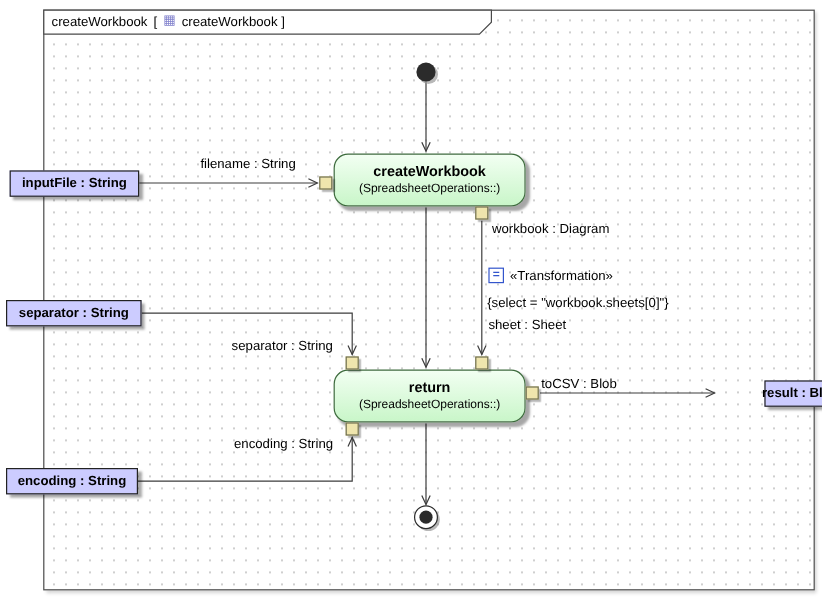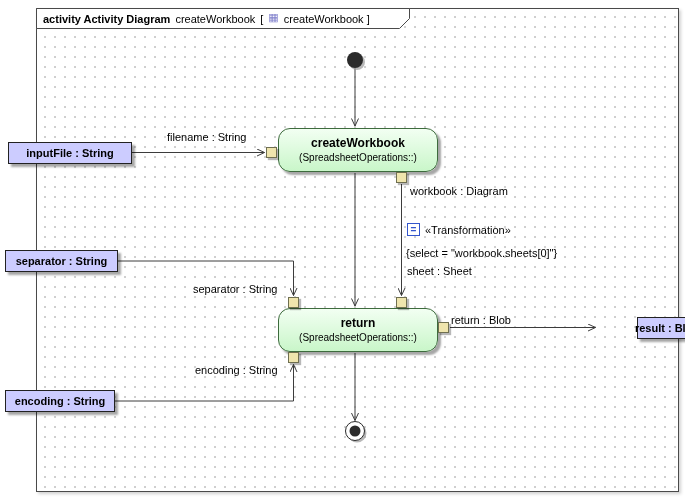--- a/index.html
+++ b/index.html
@@ -96,21 +96,20 @@
 
   <circle cx="357" cy="62" r="8" fill="#9a9a9a" opacity="0.7"></circle>
   <circle cx="355" cy="60" r="8" fill="#2b2b2b"></circle>
 
   <circle cx="357" cy="433" r="9.5" fill="#9a9a9a" opacity="0.7"></circle>
   <circle cx="355" cy="431" r="9.5" fill="#ffffff" stroke="#2b2b2b"></circle>
   <circle cx="355" cy="431" r="5.5" fill="#2b2b2b"></circle>
 </svg>
 
 <div class="tabtext">
-  <span class="b">activity Activity Diagram</span>
   <span>createWorkbook</span>
   <span>[</span>
   <span class="diagicon">▦</span>
   <span>createWorkbook ]</span>
 </div>
 
 <div class="action" style="left:278px;top:128px;">
   <div class="name">createWorkbook</div>
   <div class="op">(SpreadsheetOperations::)</div>
 </div>
@@ -120,37 +119,37 @@
   <div class="op">(SpreadsheetOperations::)</div>
 </div>
 
 <div class="pin" style="left:266px;top:147px;"></div>
 <div class="pin" style="left:396px;top:172px;"></div>
 <div class="pin" style="left:396px;top:297px;"></div>
 <div class="pin" style="left:288px;top:297px;"></div>
 <div class="pin" style="left:288px;top:352px;"></div>
 <div class="pin" style="left:438px;top:322px;"></div>
 
-<div class="param" style="left:8px;top:142px;width:124px;">
+<div class="param" style="left:8px;top:142px;width:108px;">
   <span>inputFile : String</span>
 </div>
 <div class="param" style="left:5px;top:250px;width:113px;">
   <span>separator : String</span>
 </div>
 <div class="param" style="left:5px;top:390px;width:110px;">
   <span>encoding : String</span>
 </div>
 <div class="param" style="left:597px;top:317px;width:60px;margin-left:40px;">
   <span>result : Blob</span>
 </div>
 
 <div class="elabel" style="left:167px;top:131px;">filename : String</div>
 <div class="elabel" style="left:410px;top:185px;">workbook : Diagram</div>
 <div class="elabel" style="left:407px;top:265px;">sheet : Sheet</div>
 <div class="elabel" style="left:193px;top:283px;">separator : String</div>
 <div class="elabel" style="left:195px;top:364px;">encoding : String</div>
-<div class="elabel" style="left:451px;top:314px;">return : Blob</div>
+<div class="elabel" style="left:451px;top:314px;">toCSV : Blob</div>
 
 <div class="annot" style="left:407px;top:223px;">
   <span class="eqicon">=</span>
   <span>«Transformation»</span>
 </div>
 <div class="elabel" style="left:406px;top:247px;">{select = "workbook.sheets[0]"}</div>
 
 </body></html>

